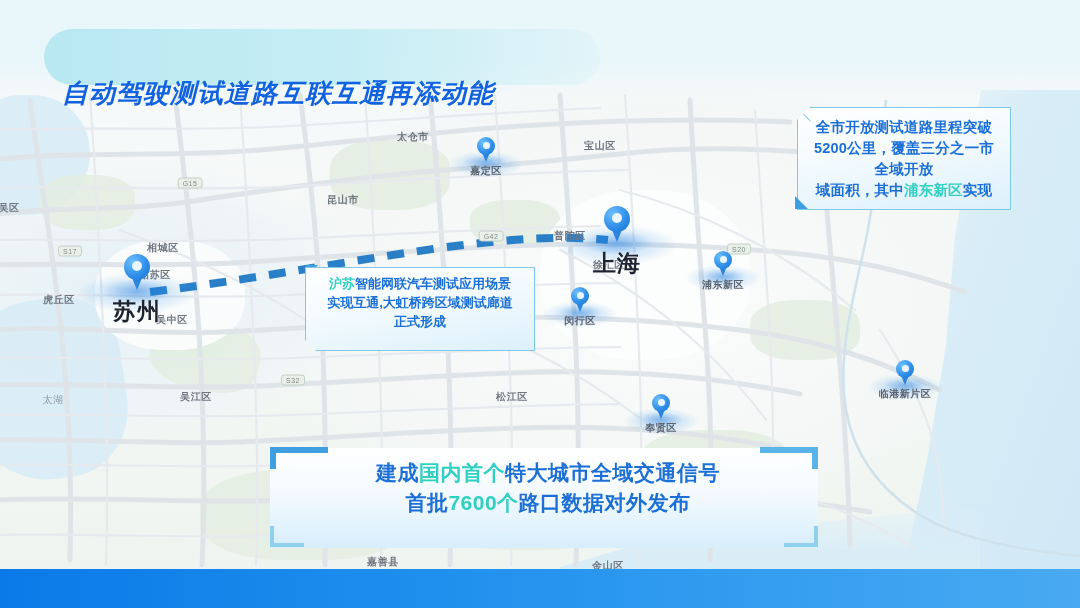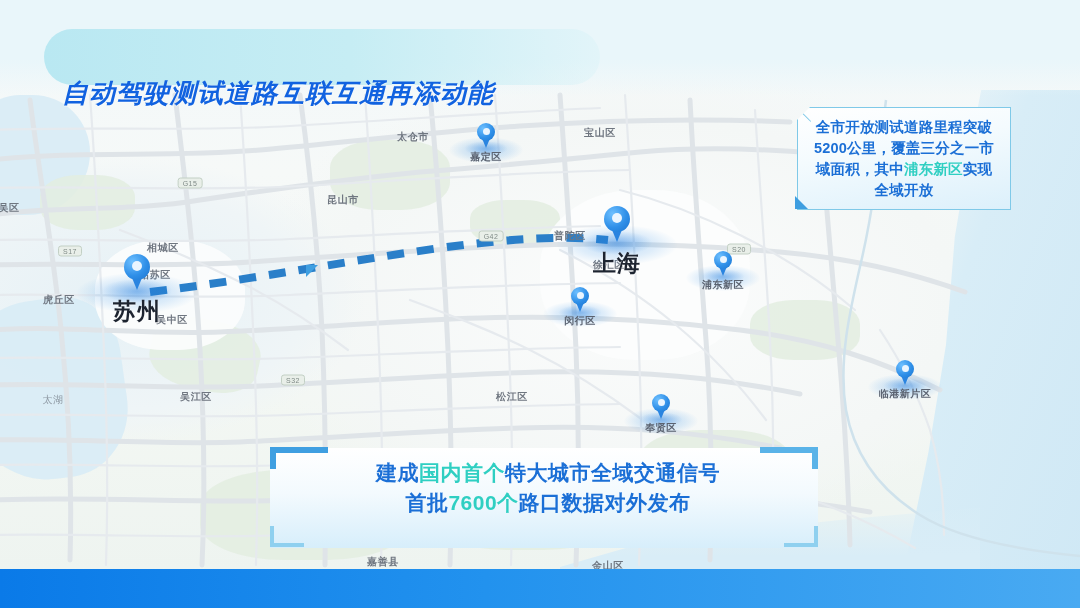--- a/index.html
+++ b/index.html
@@ -301,21 +301,21 @@
 
     <path d="M886,100 C880,150 874,205 862,258 C850,310 838,360 846,410 C854,455 880,490 920,515 C950,534 1000,548 1080,556" stroke="#cfe2ec" stroke-width="2.5" fill="none"></path>
   </svg>
 
   <svg class="map-svg" viewBox="0 0 1080 570" style="pointer-events:none;">
     <path d="M150,292 C250,280 340,262 440,248 C520,237 570,236 608,240" stroke="#2a7fc9" stroke-width="8" fill="none" stroke-linecap="butt" stroke-dasharray="17 13"></path>
   </svg>
 
   <div id="area-labels">
       <div class="maplabel" style="left: 413px; top: 137px;">太仓市</div>
-      <div class="maplabel" style="left: 600px; top: 133px;">宝山区</div>
+      <div class="maplabel" style="left: 600px; top: 146px;">宝山区</div>
       <div class="maplabel" style="left: 343px; top: 200px;">昆山市</div>
       <div class="maplabel" style="left: 570px; top: 236px;">普陀区</div>
       <div class="maplabel" style="left: 163px; top: 248px;">相城区</div>
       <div class="maplabel" style="left: 155px; top: 275px;">姑苏区</div>
       <div class="maplabel" style="left: 59px; top: 300px;">虎丘区</div>
       <div class="maplabel" style="left: 172px; top: 320px;">吴中区</div>
       <div class="maplabel" style="left: 609px; top: 265px;">徐汇区</div>
       <div class="maplabel" style="left: 9px; top: 208px;">吴区</div>
       <div class="maplabel" style="left: 196px; top: 397px;">吴江区</div>
       <div class="maplabel" style="left: 512px; top: 397px;">松江区</div>
@@ -325,21 +325,21 @@
     </div>
   <div id="road-shields">
       <div class="shield" style="left: 70px; top: 251px;">S17</div>
       <div class="shield" style="left: 190px; top: 183px;">G15</div>
       <div class="shield" style="left: 293px; top: 380px;">S32</div>
       <div class="shield" style="left: 491px; top: 236px;">G42</div>
       <div class="shield" style="left: 739px; top: 249px;">S20</div>
     </div>
 
   <div id="markers">
-      <div class="marker" style="left: 486px; top: 148px;">
+      <div class="marker" style="left: 486px; top: 162px;">
         <div class="halo"></div>
         <div class="halo2"></div>
         <div class="pin">
           <div class="tail"></div>
           <div class="head"></div>
           <div class="dot"></div>
         </div>
         <div class="marker-label">嘉定区</div>
       </div>
       <div class="marker" style="left: 723px; top: 276px;">
@@ -404,26 +404,31 @@
       </div>
     </div>
 
   <div class="top-fade"></div>
   <div class="header-bg"></div>
   <div class="header-title">自动驾驶测试道路互联互通再添动能</div>
 
   <div class="infobox" id="box-top-right">
       <div><span>全市开放测试道路里程突破</span></div>
       <div><span>5200公里，覆盖三分之一市</span></div>
+      <div><span>全域开放</span></div>
       <div><span>域面积，其中</span><span class="hl">浦东新区</span><span>实现</span></div>
-      <div><span>全域开放</span></div>
     </div>
   <div class="tri-bl"></div>
 
   <div class="tri-tl-mid"></div>
+  <div class="infobox" id="box-mid">
+      <div><span class="hl">沪苏</span><span>智能网联汽车测试应用场景</span></div>
+      <div><span>实现互通,大虹桥跨区域测试廊道</span></div>
+      <div><span>正式形成</span></div>
+    </div>
 
   <div class="infobox" id="box-bottom">
       <div><span>建成</span><span class="hl">国内首个</span><span>特大城市全域交通信号</span></div>
       <div><span>首批</span><span class="hl">7600个</span><span>路口数据对外发布</span></div>
     </div>
   <div class="bracket br-tl"></div>
   <div class="bracket br-tr"></div>
   <div class="bracket br-bl"></div>
   <div class="bracket br-br"></div>
 

